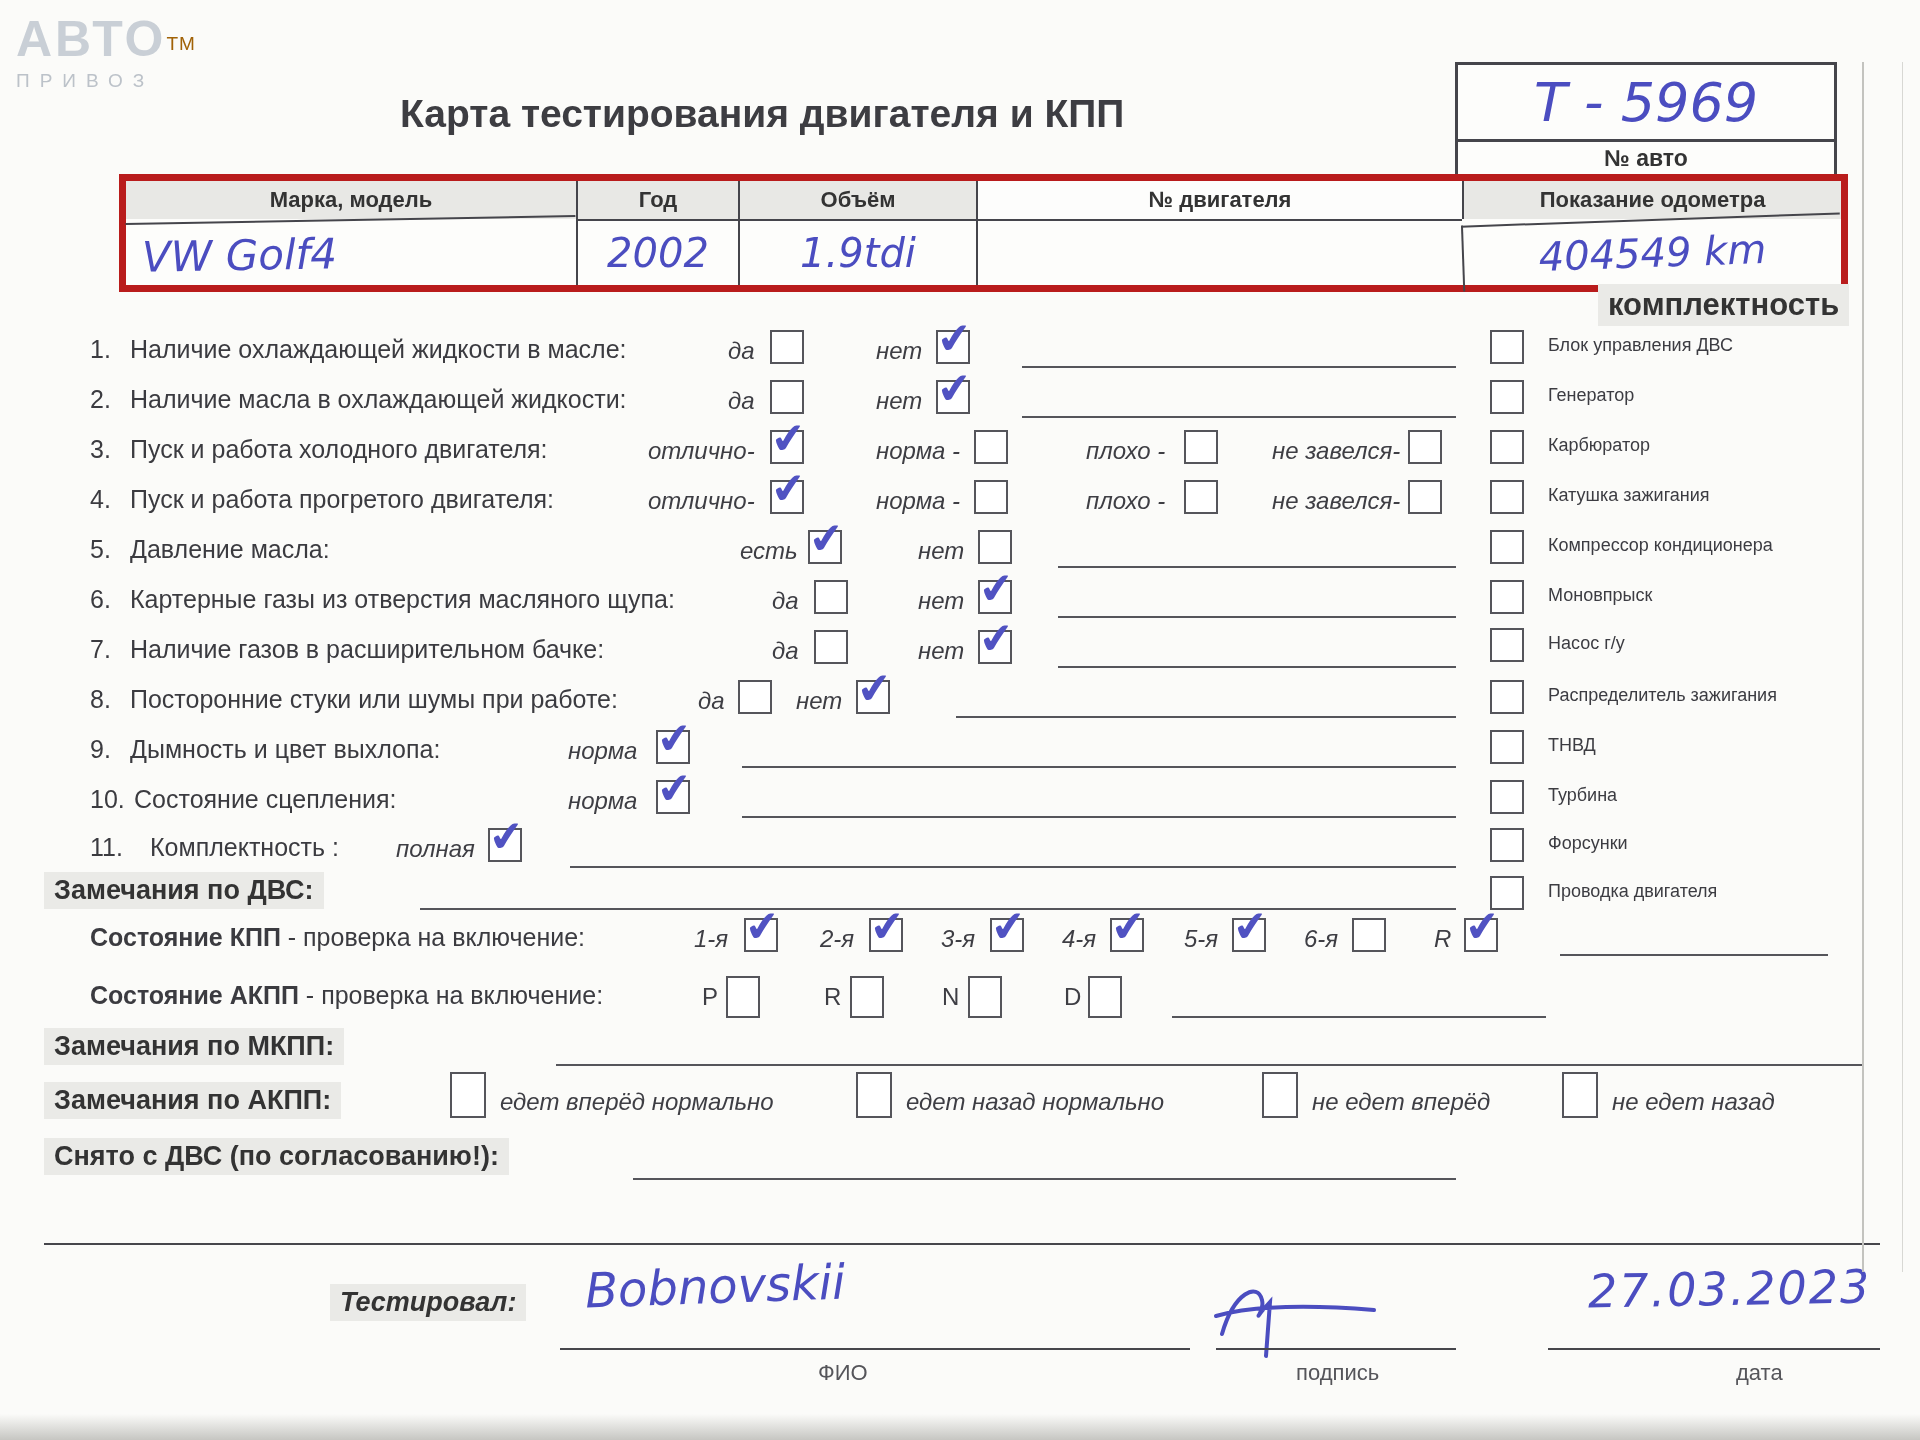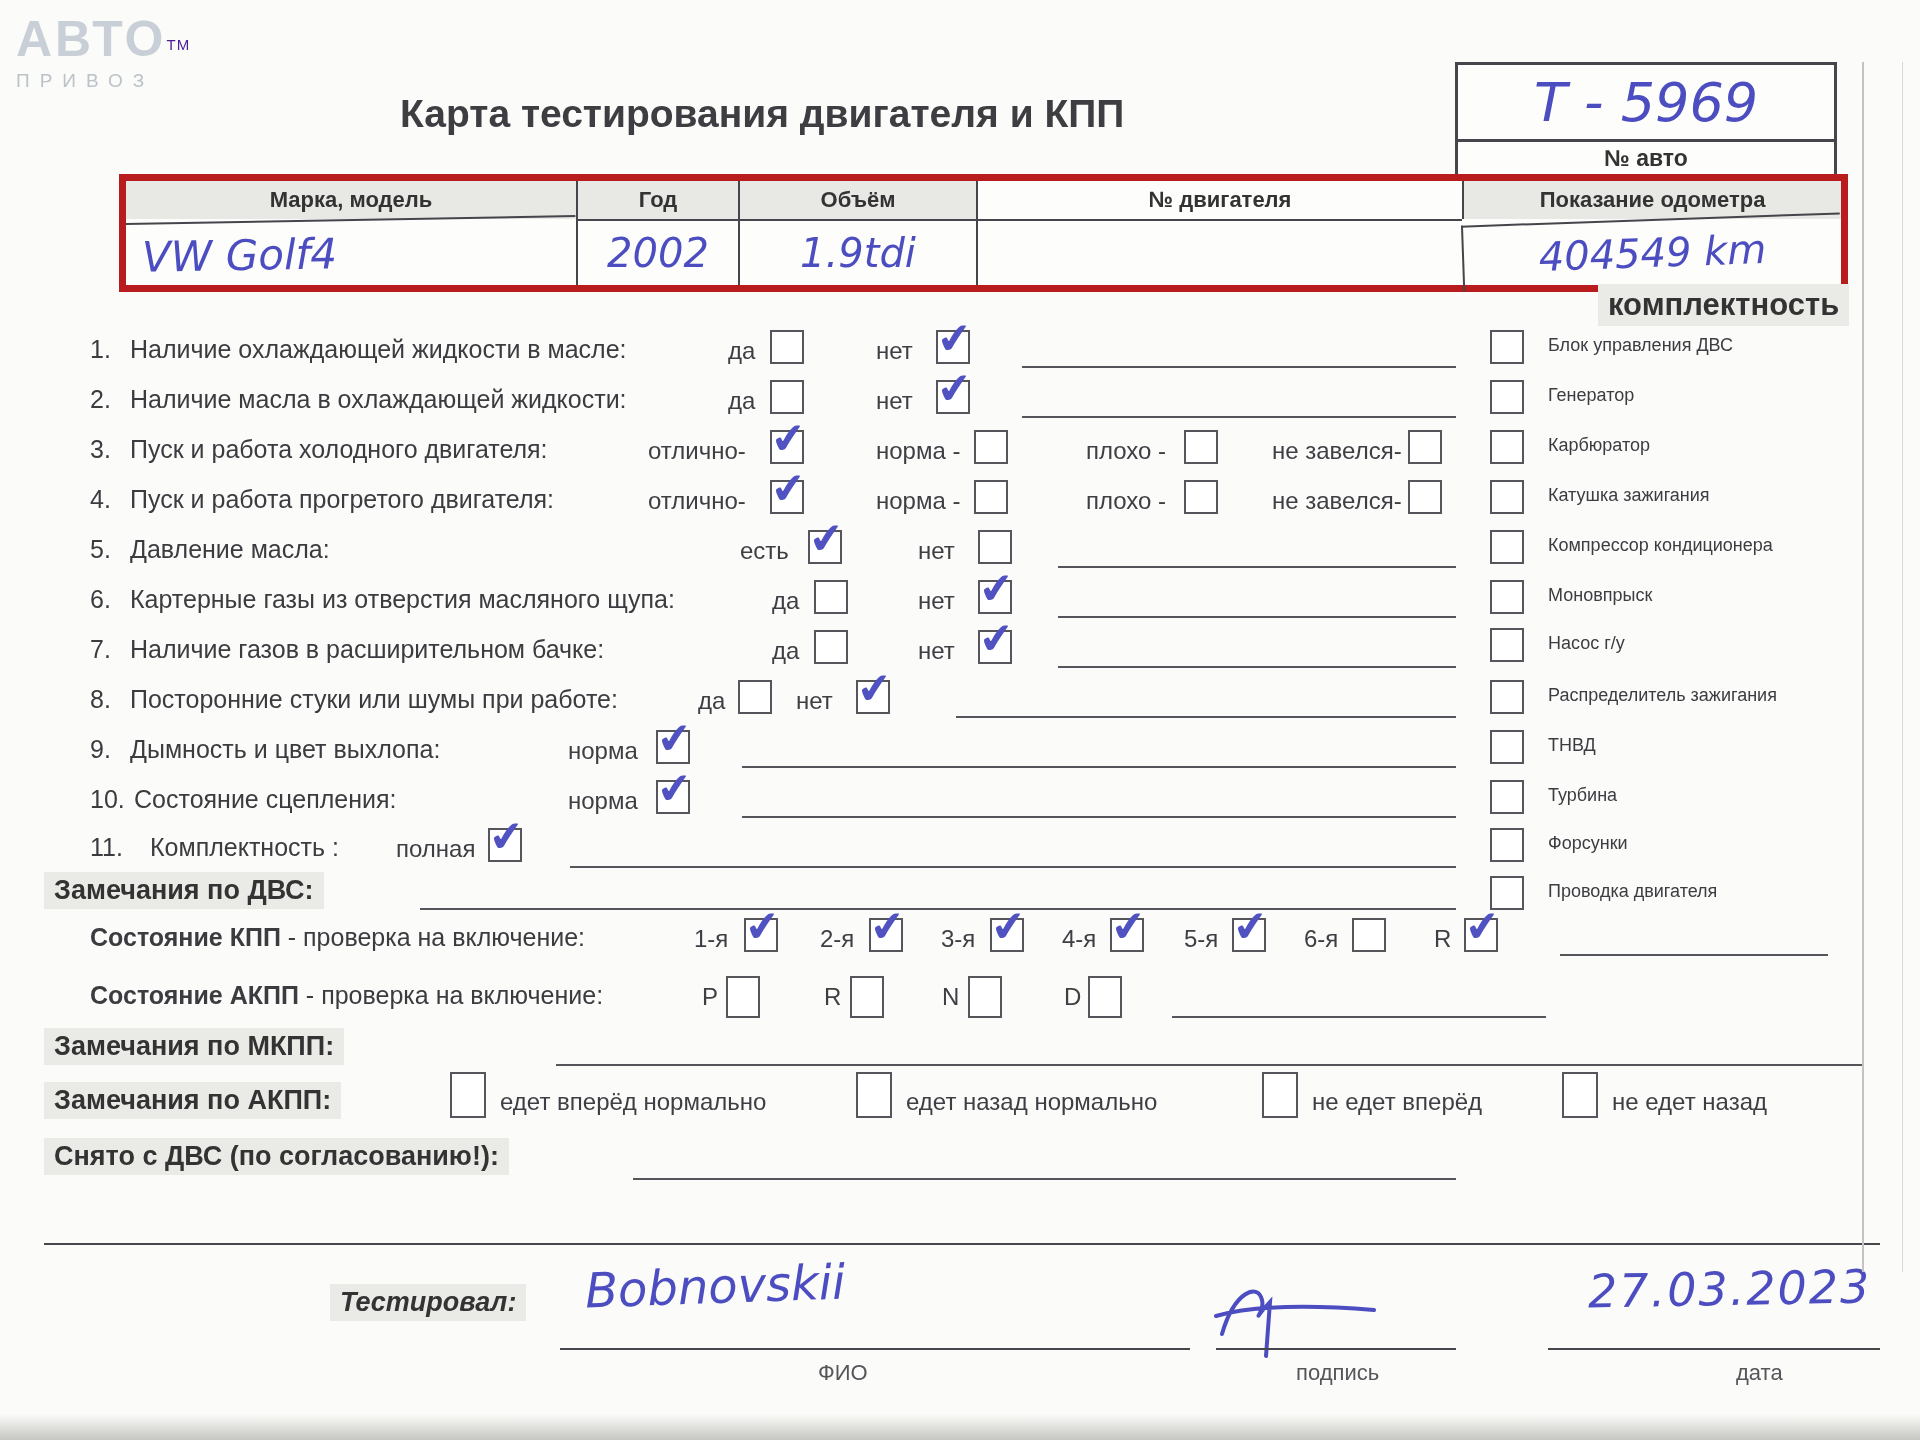--- a/index.html
+++ b/index.html
@@ -5,42 +5,42 @@
   * { margin:0; padding:0; box-sizing:border-box; }
   html,body { background:#e9e9e7; }
   .page {
     position:relative; width:1920px; height:1440px; margin:0 auto;
     background:#fbfbf9; overflow:hidden;
     font-family:"Liberation Sans", sans-serif; color:#3b3b40;
   }
   
   .logo { position:absolute; left:16px; top:10px; }
   .logo-main { font-weight:bold; font-size:50px; letter-spacing:3px; color:#c9cfd6; }
-  .logo-tm { font-size:15px; color:#4c1d95; vertical-align:super; letter-spacing:1px; }
+  .logo-tm { font-size:19px; color:#a16207; vertical-align:super; letter-spacing:1px; }
   .logo-sub { font-size:19px; letter-spacing:10px; color:#bcc2c9; margin-top:2px; }
   
   .title { position:absolute; left:400px; top:92px; font-size:39px; font-weight:bold; color:#3d3d42; white-space:nowrap; }
   
   .tbox { position:absolute; left:1455px; top:62px; width:382px; height:80px; border:3px solid #45454b; background:#fdfdfb; display:flex; align-items:center; justify-content:center; }
   .tbox2 { position:absolute; left:1455px; top:139px; width:382px; height:38px; border:3px solid #45454b; background:#fdfdfb; display:flex; align-items:center; justify-content:center; font-weight:bold; font-size:23px; color:#333; }
   
   .hand { font-family:"DejaVu Sans", sans-serif; font-style:italic; color:#4b4dc0; }
   
   .vtable { position:absolute; left:119px; top:174px; border:7px solid #b91c1c; display:grid; grid-template-columns:450px 162px 238px 486px 379px; grid-template-rows:38px 66px; background:#fdfdfb; }
   .vh { border-left:2.5px solid #45454b; background:#e8e8e5; font-weight:bold; font-size:22px; color:#333; display:flex; align-items:center; justify-content:center; }
   .vh.first { border-left:none; }
   .vh.white { background:#fdfdfc; }
   .vc { border-left:2.5px solid #45454b; border-top:2.5px solid #45454b; display:flex; align-items:center; justify-content:center; font-size:42px; overflow:visible; white-space:nowrap; }
   .vc.first { border-left:none; justify-content:flex-start; padding-left:16px; }
   
   .sec { position:absolute; font-weight:bold; font-size:27px; color:#333; background:#eaeae7; padding:3px 10px; white-space:nowrap; }
   .row { position:absolute; left:0; width:1920px; height:52px; }
   .num { position:absolute; font-size:25px; color:#3b3b40; top:5px; }
   .lbl { position:absolute; font-size:25px; color:#3b3b40; top:5px; white-space:nowrap; }
-  .opt { position:absolute; font-size:24px; color:#3e3e44; top:7px; white-space:nowrap; }
+  .opt { position:absolute; font-style:italic; font-size:24px; color:#3e3e44; top:7px; white-space:nowrap; }
   .box { position:absolute; top:0; width:34px; height:34px; border:2.5px solid #55555b; background:#fff; }
   .box .tick { position:absolute; left:-1px; top:-18px; font-size:42px; color:#5052c2; transform:rotate(-6deg); font-family:"DejaVu Sans", sans-serif; }
   .ln { position:absolute; border-bottom:2.5px solid #55555b; height:0; }
   .cap { position:absolute; font-size:22px; color:#55555a; }
   .comp-item-label { position:absolute; font-size:18px; color:#3c3c42; top:5px; white-space:nowrap; }
   .vline { position:absolute; width:0; }
   .bottom-band { position:absolute; left:0; top:1414px; width:1920px; height:26px; background:linear-gradient(#fbfbf9, #c6c6c2); }
   svg.sig { position:absolute; overflow:visible; }
 </style>
 </head>

